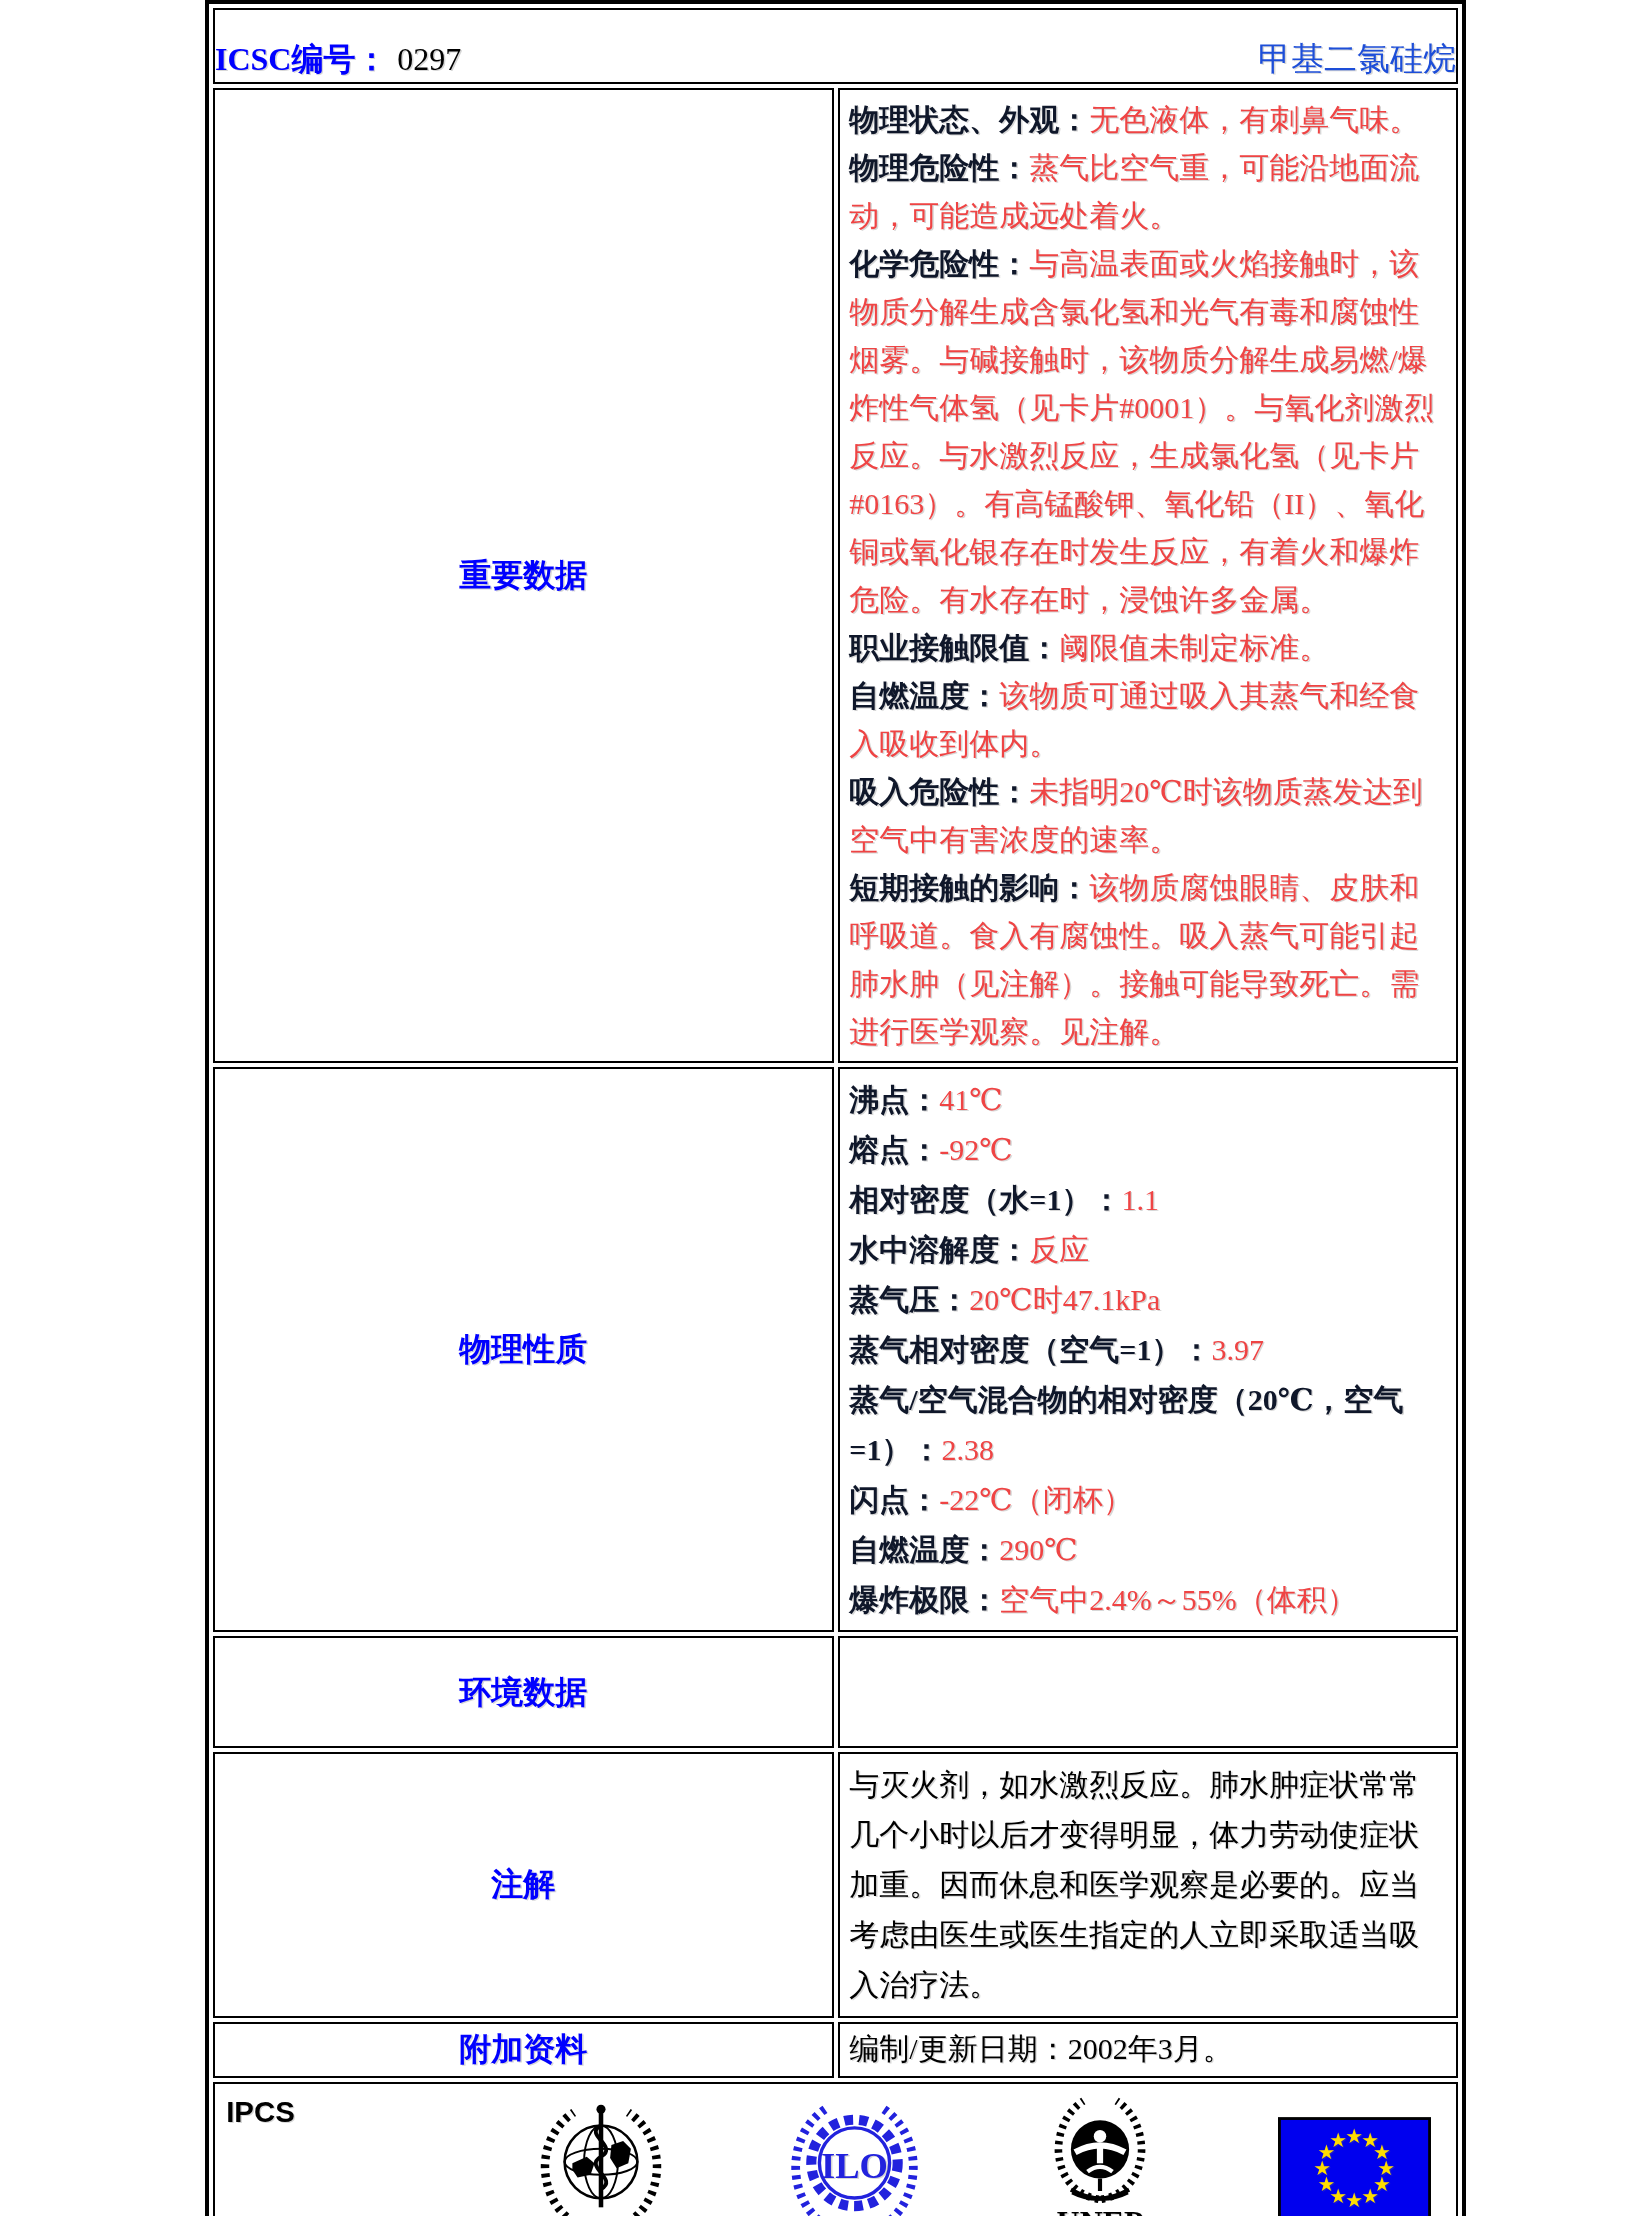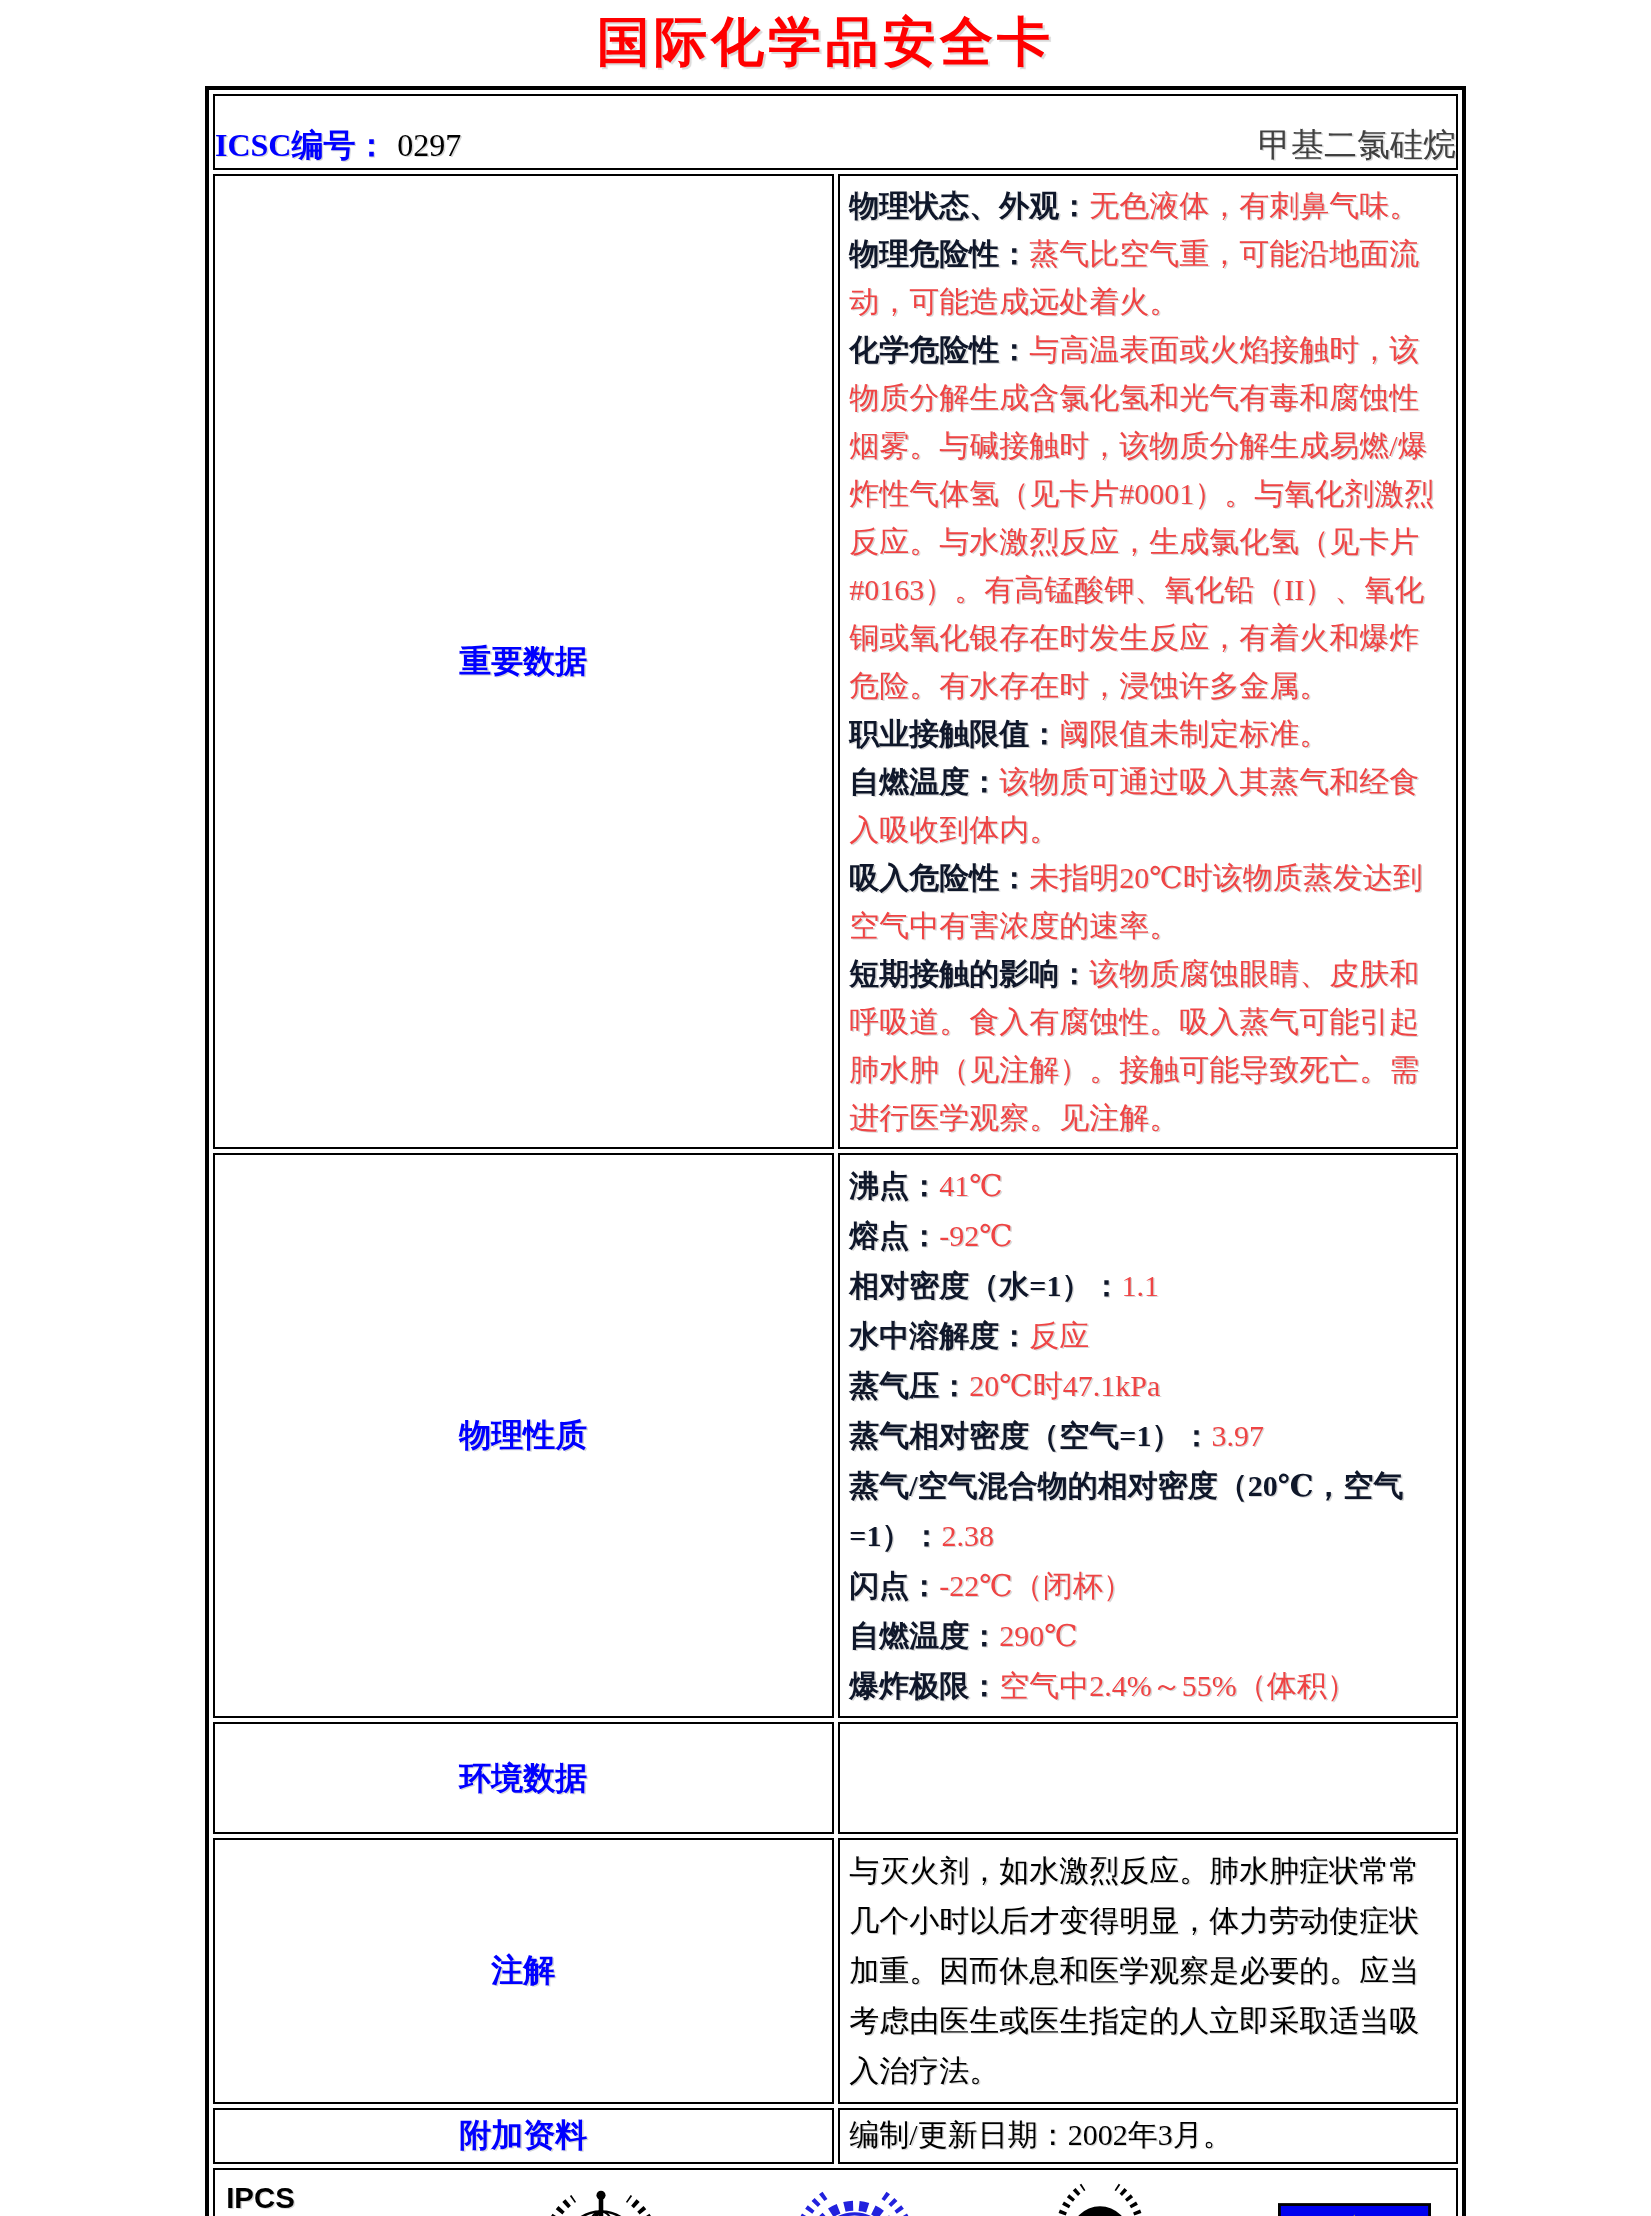--- a/index.html
+++ b/index.html
@@ -50,21 +50,21 @@
   .lh-important p { line-height:48px; }
   .lh-phys p      { line-height:50px; }
   .lh-notes       { line-height:50px; }
   .k { color:#0f172a; font-weight:bold; }
   .v { color:#ef4444; }
   
   .row-head { height:65px; font-size:32px; }
   .row-head .head-flex { display:flex; justify-content:space-between; align-items:flex-end;margin-top:27px; }
   .row-head .icsc-label { color:#0000ff; font-weight:bold; }
   .row-head .icsc-number { color:#000; padding-left:9.8px; }
-  .row-head .chem-name { color:#404040; font-size:33px; }
+  .row-head .chem-name { color:#1d4ed8; font-size:33px; }
   
   .row-env-content { height:112px; }
   .row-add-content { height:36px; }
   
   .logos-cell { padding:9.8px 7px 5.6px 7px; }
   .logos-flex {
     display:flex; align-items:center; justify-content:space-between;
     padding:0 18px 0 4.2px; height:149px;
   }
   .ipcs-block {
@@ -73,21 +73,20 @@
     width:189px;
   }
   .ipcs-abbr { font-size:29.4px; font-weight:bold; line-height:36px; }
   .logo { display:block; }
 </style>
 </head>
 <body>
 
 <div class="page">
 
-  <div class="doc-title">国际化学品安全卡</div>
 
   <table class="card">
 
     <tbody>
         <tr>
       <td class="row-head" colspan="2">
         <div class="head-flex">
           <span>
             <span class="icsc-label">ICSC编号：</span><span class="icsc-number">0297</span>
           </span>

